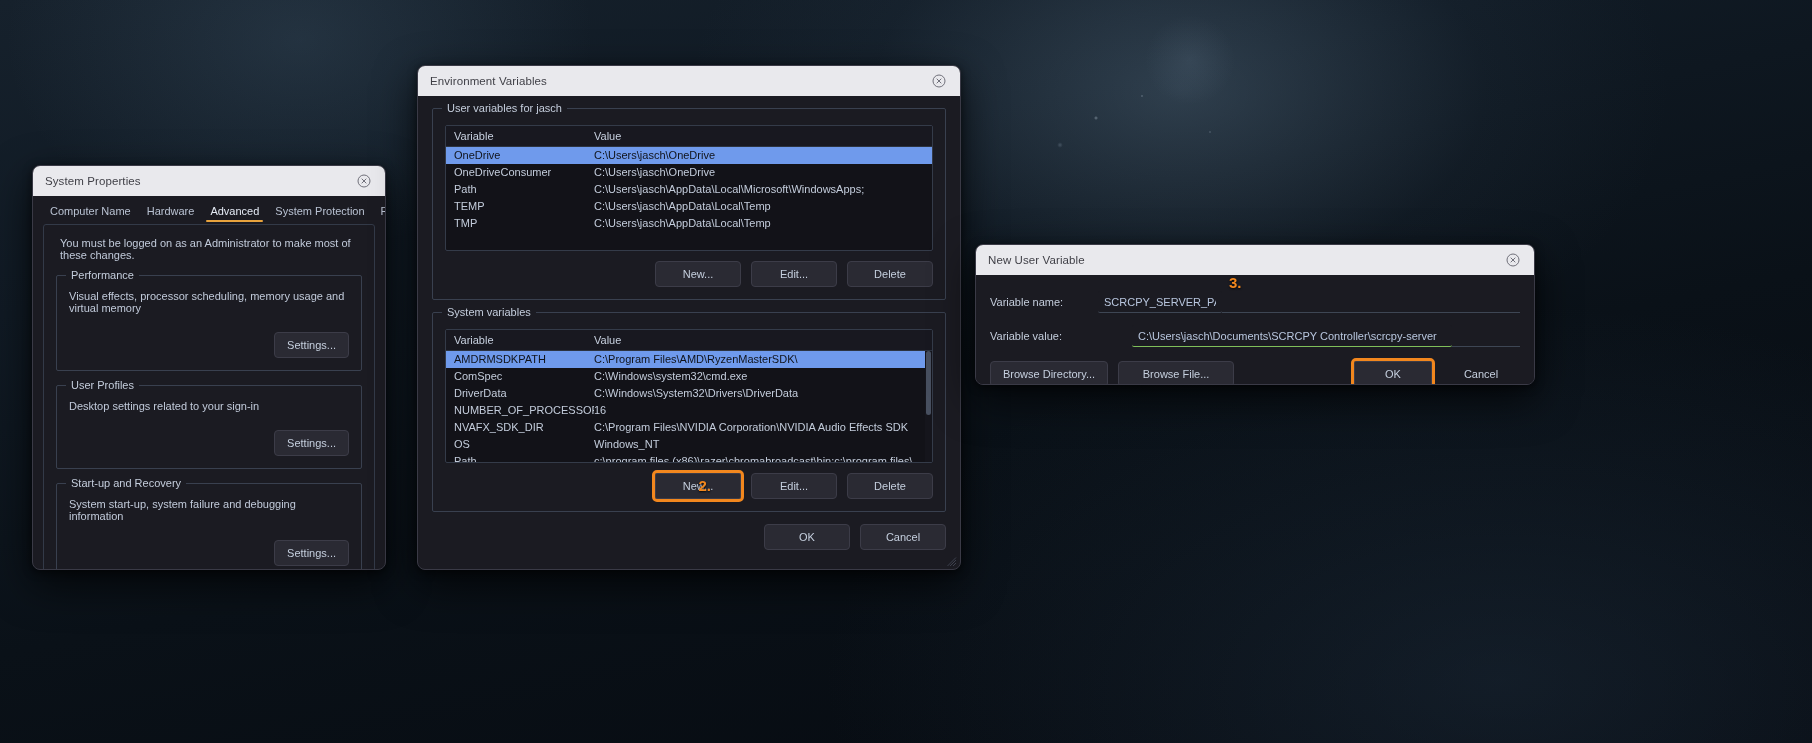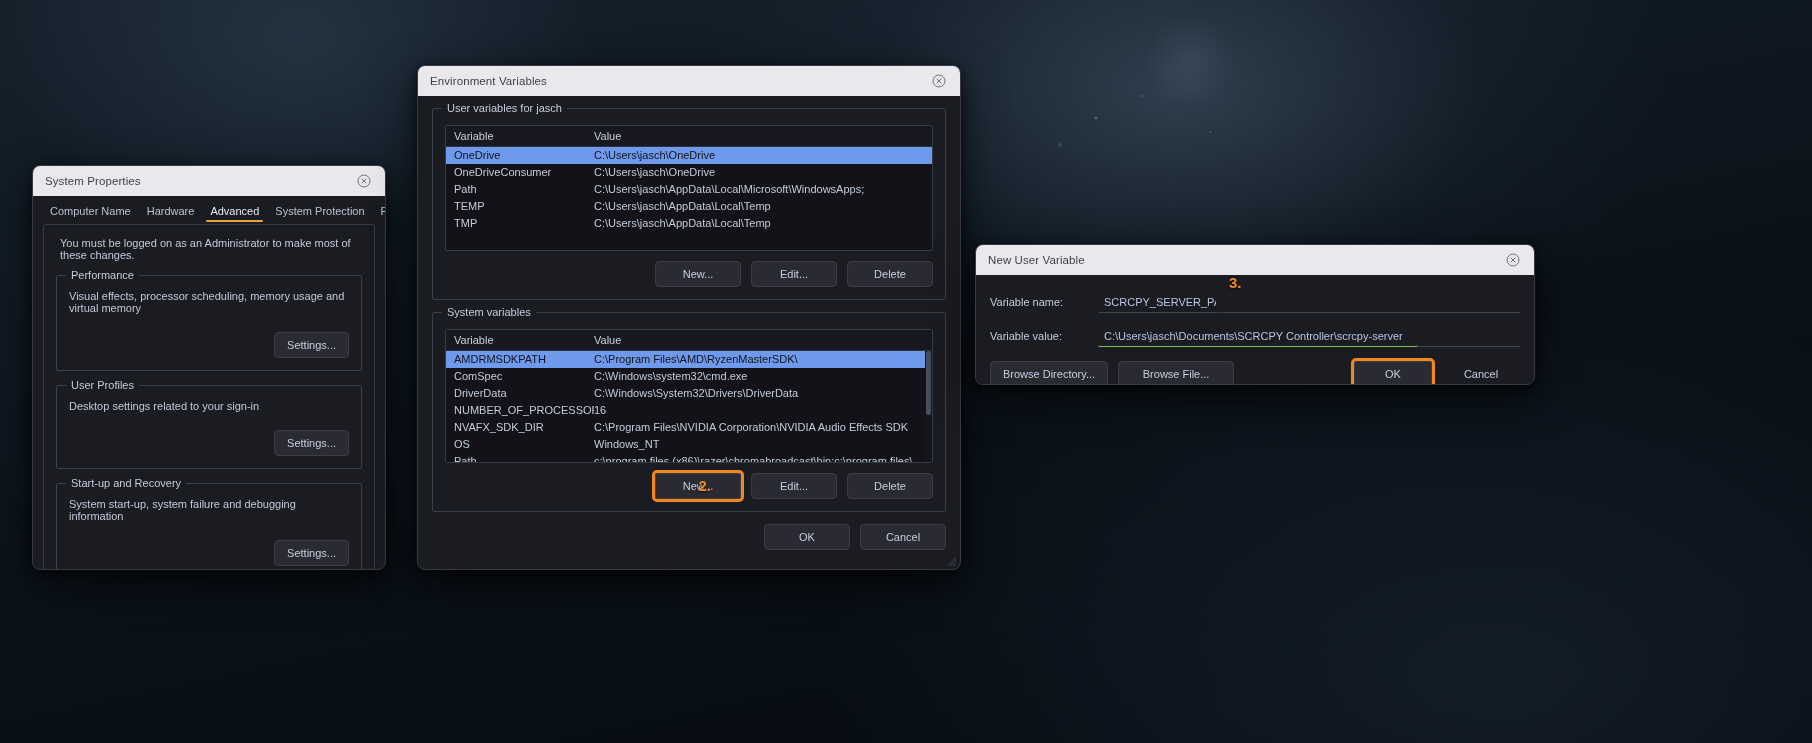--- a/index.html
+++ b/index.html
@@ -433,21 +433,21 @@
       <div class="nv-row">
         <span class="nv-label">Variable name:</span>
         <span style="position:relative; flex:1; display:block;">
           <input class="nv-input annot-box" style="width: 124px; position: relative; z-index: 2; background: rgb(27, 27, 34);" value="SCRCPY_SERVER_PATH">
           <span style="position:absolute; left:124px; right:0; bottom:0; height:1px; background:#3e4654;"></span>
         </span>
       </div>
 
       <div class="nv-row">
         <span class="nv-label">Variable value:</span>
-        <span style="position:relative; flex:1; display:block;">
+        <span style="position:relative; flex:1; display:block;margin-left:34px;">
           <input class="nv-input focused annot-box" style="width: 320px; position: relative; z-index: 2; background: rgb(27, 27, 34);" value="C:\Users\jasch\Documents\SCRCPY Controller\scrcpy-server">
           <span style="position:absolute; left:320px; right:0; bottom:0; height:1px; background:#3e4654;"></span>
         </span>
       </div>
 
       <div class="nv-btnrow" style="position:relative;">
         <div class="btn" style="min-width:116px;">Browse Directory...</div>
         <div class="btn" style="min-width:116px;">Browse File...</div>
         <div style="flex:1;"></div>
         <span class="step-num" style="right:190px; top:20px;">4.</span>

